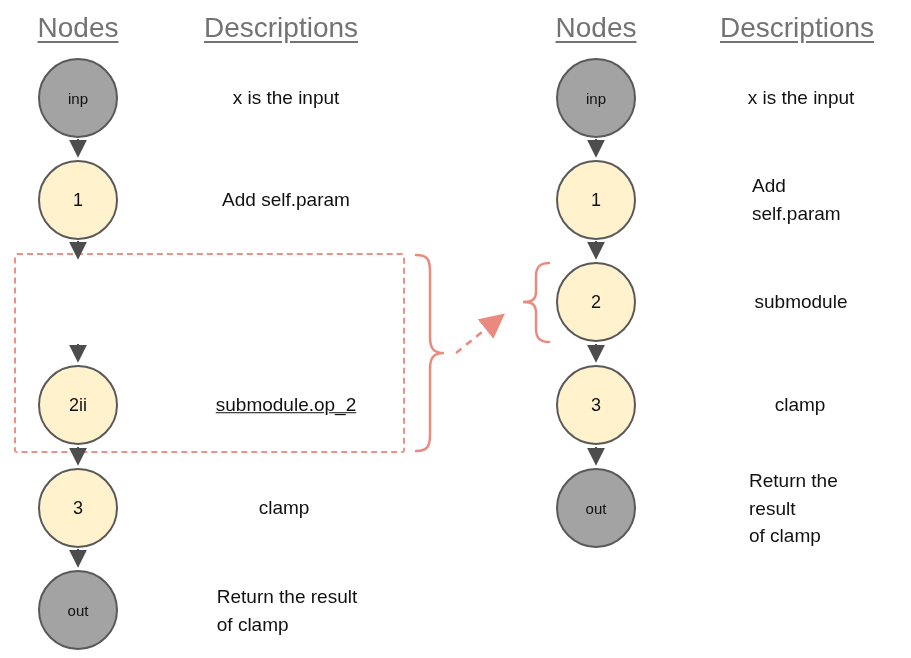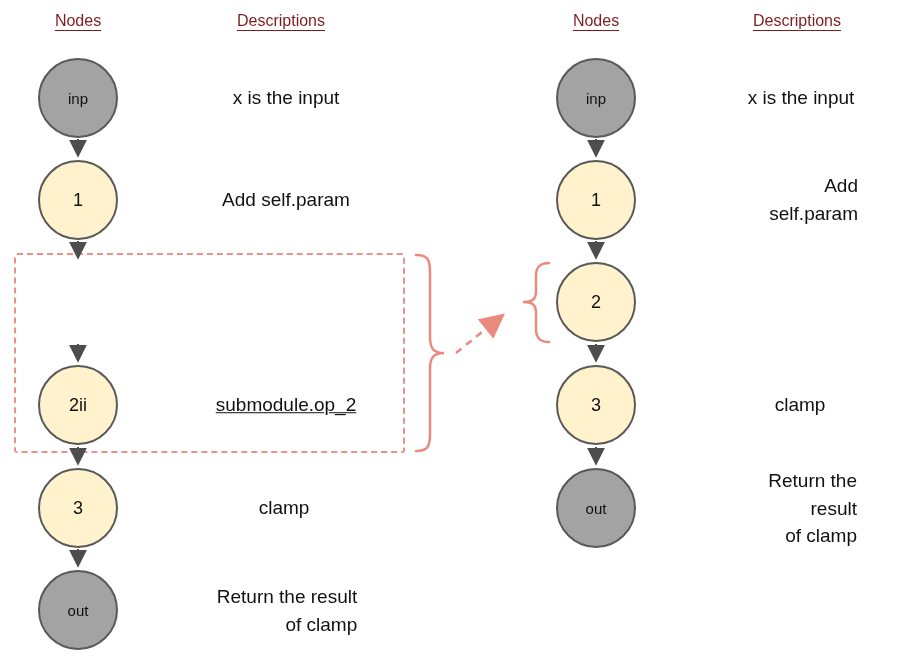--- a/index.html
+++ b/index.html
@@ -17,25 +17,25 @@
   .connector-layer {
     position: absolute;
     left: 0; top: 0;
     width: 911px; height: 658px;
     pointer-events: none;
   }
 
   .col-header {
     position: absolute;
     transform: translateX(-50%);
-    font-size: 16px;
+    font-size: 28px;
     line-height: 1.15;
     text-decoration: underline;
     text-underline-offset: 4px;
-    color: #7f1d1d;
+    color: #737373;
     white-space: nowrap;
   }
 
   .node {
     position: absolute;
     width: 80px;
     height: 80px;
     border-radius: 50%;
     border: 2px solid #595959;
     display: flex;
@@ -45,21 +45,21 @@
     color: #111111;
   }
   .node.io { background: #a3a3a3; font-size: 15px; }
   .node.op { background: #fff2cc; }
 
   .desc {
     position: absolute;
     transform: translate(-50%, -50%);
     font-size: 19px;
     line-height: 1.45;
-    text-align: right;
+    text-align: left;
     white-space: pre-line;
     color: #111111;
   }
 
   .group-box {
     position: absolute;
     left: 14px;
     top: 253px;
     width: 391px;
     height: 200px;
@@ -138,17 +138,18 @@
   <div class="col-header" style="left:797px; top:12px;">Descriptions</div>
 
   <div class="node io" style="left:556px; top:58px;">inp</div>
   <div class="node op" style="left:556px; top:160px;">1</div>
   <div class="node op" style="left:556px; top:262px;">2</div>
   <div class="node op" style="left:556px; top:365px;">3</div>
   <div class="node io" style="left:556px; top:468px;">out</div>
 
   <div class="desc" style="left:801px; top:98px;">x is the input</div>
   <div class="desc" style="left:805px; top:200px;">Add self.param</div>
+  <div class="desc" style="left:801px; top:302px;">submodule</div>
   <div class="desc" style="left:800px; top:405px;">clamp</div>
   <div class="desc" style="left:803px; top:508px;">Return the result
 of clamp</div>
 
 </div>
 
 </body></html>

